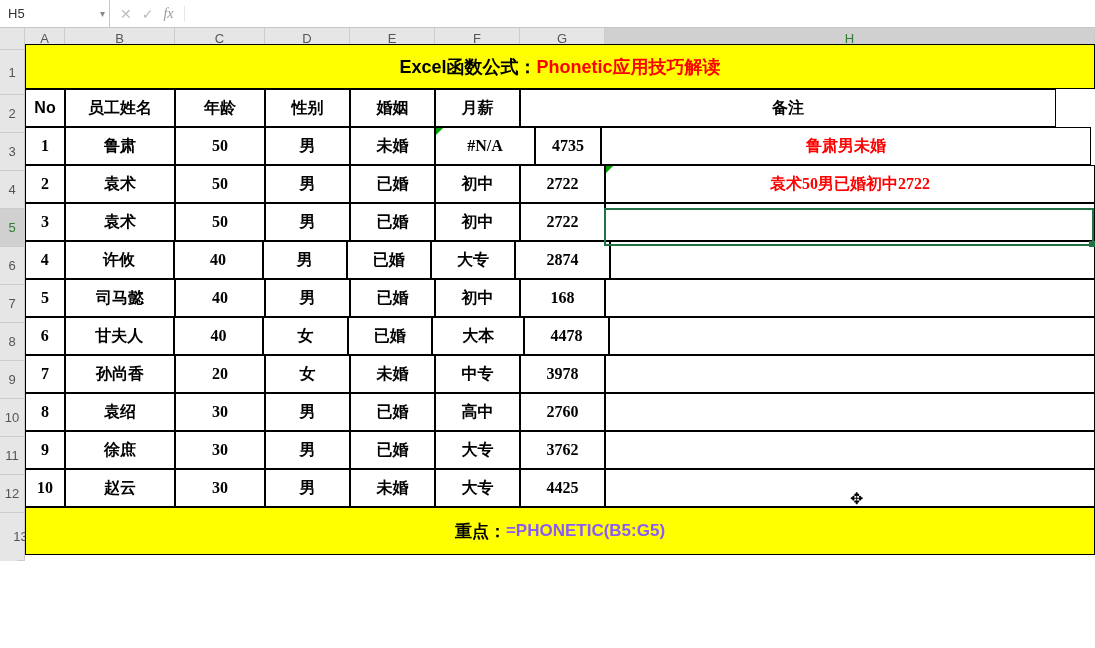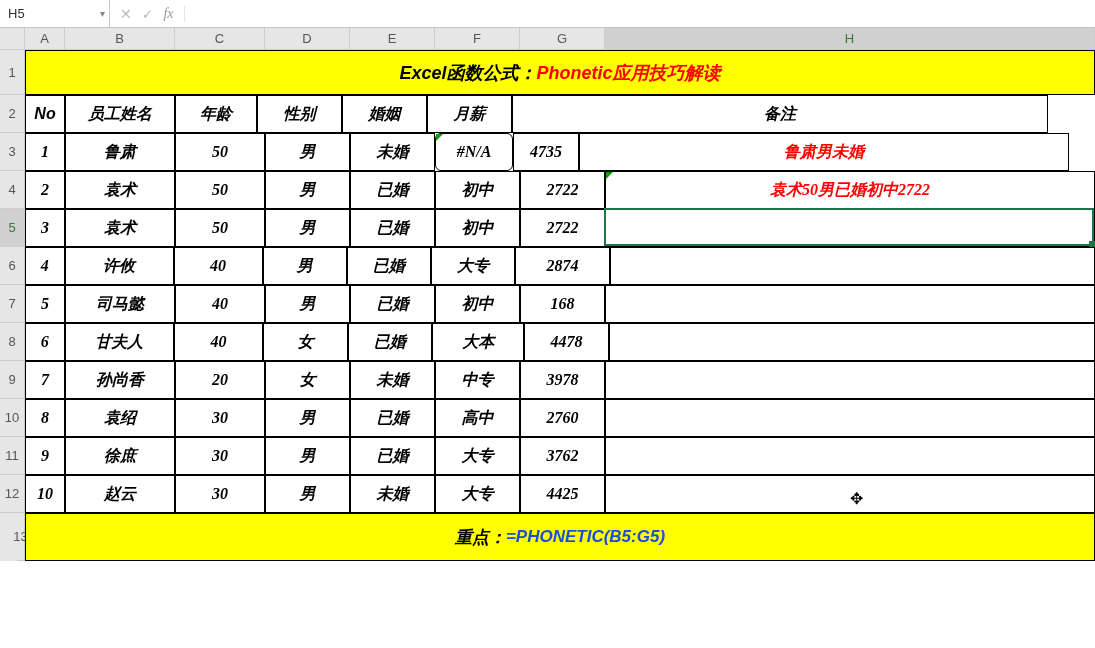--- a/index.html
+++ b/index.html
@@ -107,23 +107,22 @@
     color: #555;
     border-right: 1px solid #ccc;
     border-bottom: 1px solid #ccc;
     background: #e6e6e6;
   }
   .row-h.active { background: #d0d0d0; color: #2e7d32; }
 
   
   .cells {
     position: absolute;
-    top: 22px; left: 25px;
+    top: 16px; left: 25px;
     right: 0;
-    font-style: italic;
   }
   .row { display: flex; }
   .cell {
     display: flex;
     align-items: center;
     justify-content: center;
     border-right: 1px solid #d4d4d4;
     border-bottom: 1px solid #d4d4d4;
     font-size: 14px;
     background: #fff;
@@ -157,21 +156,21 @@
   }
   .remark-red { color: #ff0000; font-weight: bold; }
 
   
   .footer-cell {
     background: #ffff00;
     border-top: 1px solid #000;
     font-weight: bold;
     font-size: 17px;
   }
-  .footer-red { color: #1d4ed8; }
+  .footer-red { color: #8b5cf6; }
 
   
   .active-outline {
     position: absolute;
     border: 2px solid #217346;
     pointer-events: none;
     z-index: 10;
   }
   .active-outline::after {
     content: "";
@@ -248,33 +247,33 @@
   <div class="cells" id="cells">
       <div class="row" style="height: 45px;">
         <div class="cell title-cell" style="width: 1070px; height: 100%; border-left: 1px solid rgb(0, 0, 0); border-top: 1px solid rgb(0, 0, 0);">
           <span>Excel函数公式：</span>
           <span class="title-red">Phonetic应用技巧解读</span>
         </div>
       </div>
       <div class="row" style="height: 38px; border-radius: 19px;">
         <div class="cell hdr-cell" style="width: 40px; height: 100%; border-left: 1px solid rgb(0, 0, 0);">No</div>
         <div class="cell hdr-cell" style="width: 110px; height: 100%;">员工姓名</div>
-        <div class="cell hdr-cell" style="width: 82px; height: 100%;">年龄</div>
+        <div class="cell hdr-cell" style="width: 90px; height: 100%;">年龄</div>
         <div class="cell hdr-cell" style="width: 85px; height: 100%;">性别</div>
         <div class="cell hdr-cell" style="width: 85px; height: 100%;">婚姻</div>
         <div class="cell hdr-cell" style="width: 85px; height: 100%;">月薪</div>
         <div class="cell hdr-cell" style="width: 536px; height: 100%;">备注</div>
       </div>
       <div class="row" style="height: 38px;">
         <div class="cell data-cell prel" style="width: 40px; height: 100%; border-left: 1px solid rgb(0, 0, 0);">1</div>
         <div class="cell data-cell prel" style="width: 110px; height: 100%;">鲁肃</div>
         <div class="cell data-cell prel" style="width: 90px; height: 100%;">50</div>
         <div class="cell data-cell prel" style="width: 85px; height: 100%;">男</div>
         <div class="cell data-cell prel" style="width: 85px; height: 100%;">未婚</div>
-        <div class="cell data-cell prel tri-err" style="width: 78px; height: 100%; border-radius: 6px;">#N/A</div>
+        <div class="cell data-cell prel tri-err" style="width: 100px; height: 100%;">#N/A</div>
         <div class="cell data-cell prel" style="width: 66px; height: 100%;">4735</div>
         <div class="cell data-cell prel remark-red" style="width: 490px; height: 100%;">鲁肃男未婚</div>
       </div>
       <div class="row" style="height: 38px;">
         <div class="cell data-cell prel" style="width: 40px; height: 100%; border-left: 1px solid rgb(0, 0, 0);">2</div>
         <div class="cell data-cell prel" style="width: 110px; height: 100%;">袁术</div>
         <div class="cell data-cell prel" style="width: 90px; height: 100%;">50</div>
         <div class="cell data-cell prel" style="width: 85px; height: 100%;">男</div>
         <div class="cell data-cell prel" style="width: 85px; height: 100%;">已婚</div>
         <div class="cell data-cell prel" style="width: 85px; height: 100%;">初中</div>

